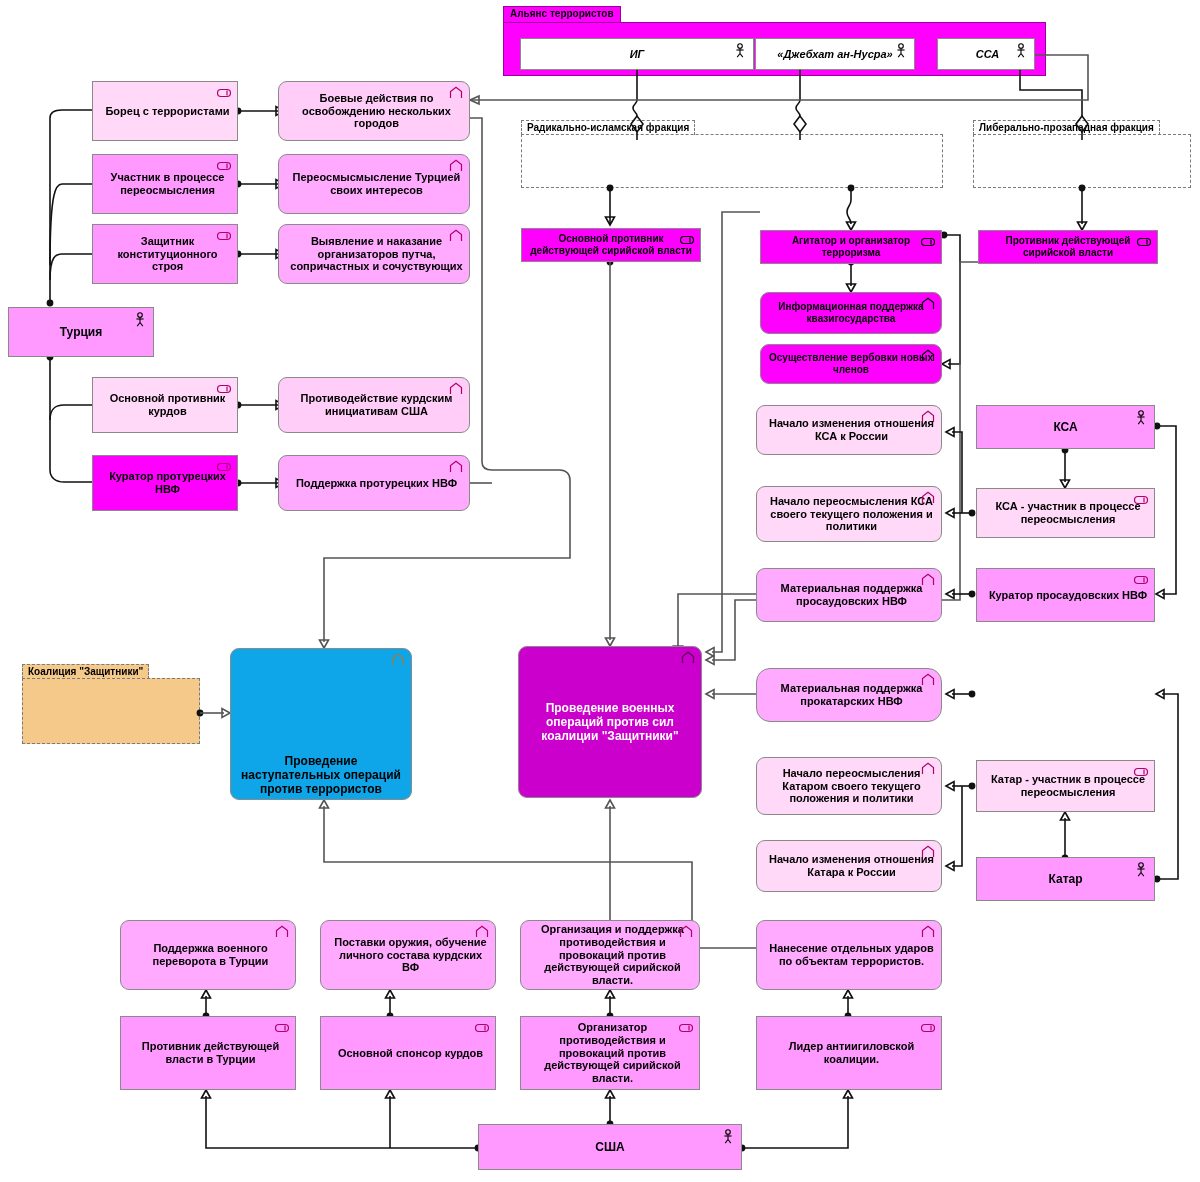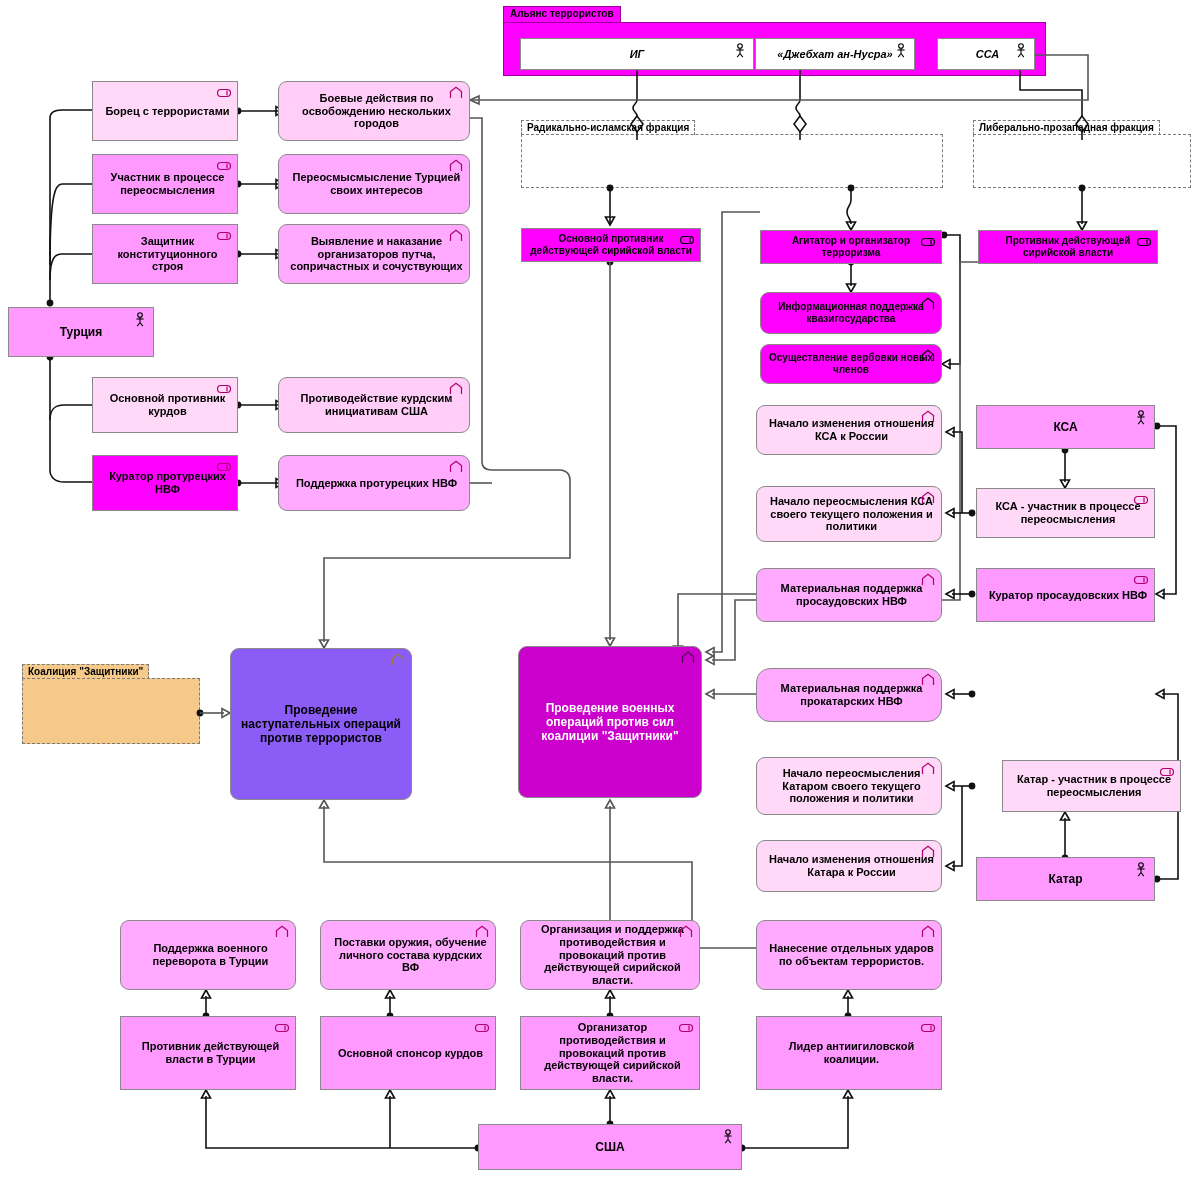--- a/index.html
+++ b/index.html
@@ -16,21 +16,21 @@
   .rect{border-radius:0;}
   
   .round{border-radius:9px;}
 
   
   .c-lightpink {background:#ffd9f7;color:#000;}
   .c-pink      {background:#ff99ff;color:#000;}
   .c-midpink   {background:#ffaaff;color:#000;}
   .c-magenta   {background:#ff00ff;color:#000;}
   .c-darkmag   {background:#cc00cc;color:#fff;}
-  .c-cream     {background:#8b5cf6;color:#000;}
+  .c-cream     {background:#0ea5e9;color:#000;align-items:flex-end;}
 
   
   .ico{position:absolute;top:4px;right:5px;width:16px;height:14px;z-index:7;}
   .ico svg{display:block;}
 
   
   .group{position:absolute;box-sizing:border-box;z-index:2;}
   .group .gbody{position:absolute;left:0;right:0;bottom:0;top:14px;
        border:1px dashed #7a7a7a;box-sizing:border-box;}
   .group .gtab{position:absolute;left:0;top:0;height:15px;
@@ -502,21 +502,21 @@
 
   <div class="node round c-midpink fs11" style="left:756px;top:668px;width:186px;height:54px;border-radius:14px;">
     <span class="lbl">Материальная поддержка прокатарских НВФ</span>
     <span class="ico">
       <svg viewBox="0 0 16 14">
           <path d="M2.5,12 L2.5,5.5 L8,1.2 L13.5,5.5 L13.5,12" fill="none" stroke="#b0006f" stroke-width="1.2"></path>
         </svg>
     </span>
   </div>
 
-  <div class="node rect c-lightpink fs11" style="left:976px;top:760px;width:179px;height:52px;margin-left:26px;">
+  <div class="node rect c-lightpink fs11" style="left:976px;top:760px;width:179px;height:52px;">
     <span class="lbl">Катар - участник в процессе переосмысления</span>
     <span class="ico">
       <svg viewBox="0 0 16 14">
           <rect x="1.5" y="3.5" width="13" height="7" rx="3.5" fill="none" stroke="#b0006f" stroke-width="1.2"></rect>
           <line x1="11" y1="4.5" x2="11" y2="9.5" stroke="#b0006f" stroke-width="1.2"></line>
         </svg>
     </span>
   </div>
 
   <div class="node round c-lightpink fs11" style="left:756px;top:757px;width:186px;height:58px;">

